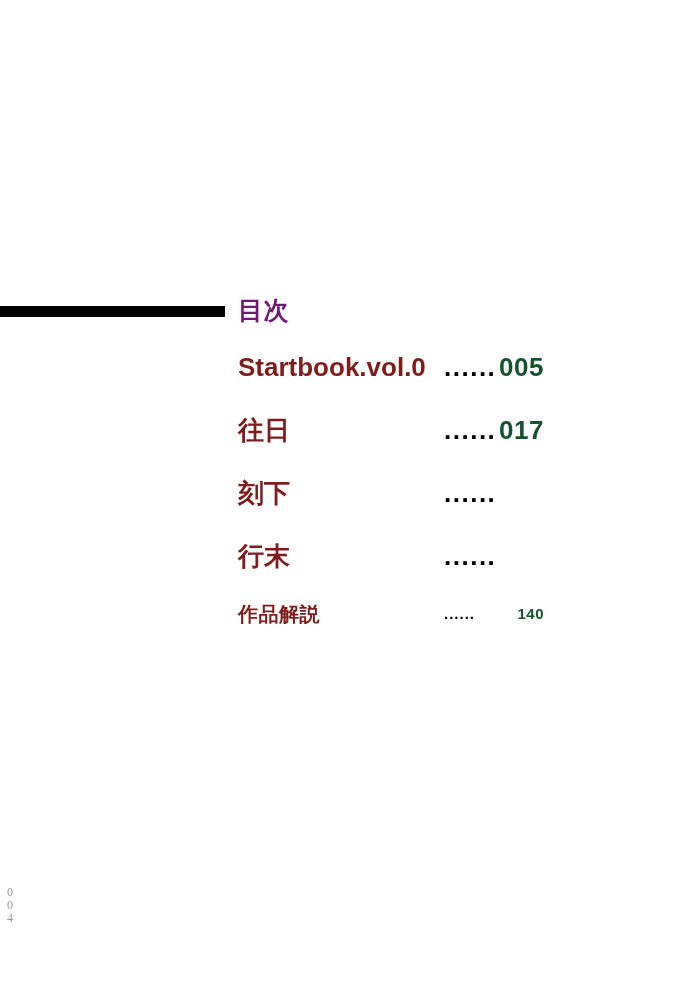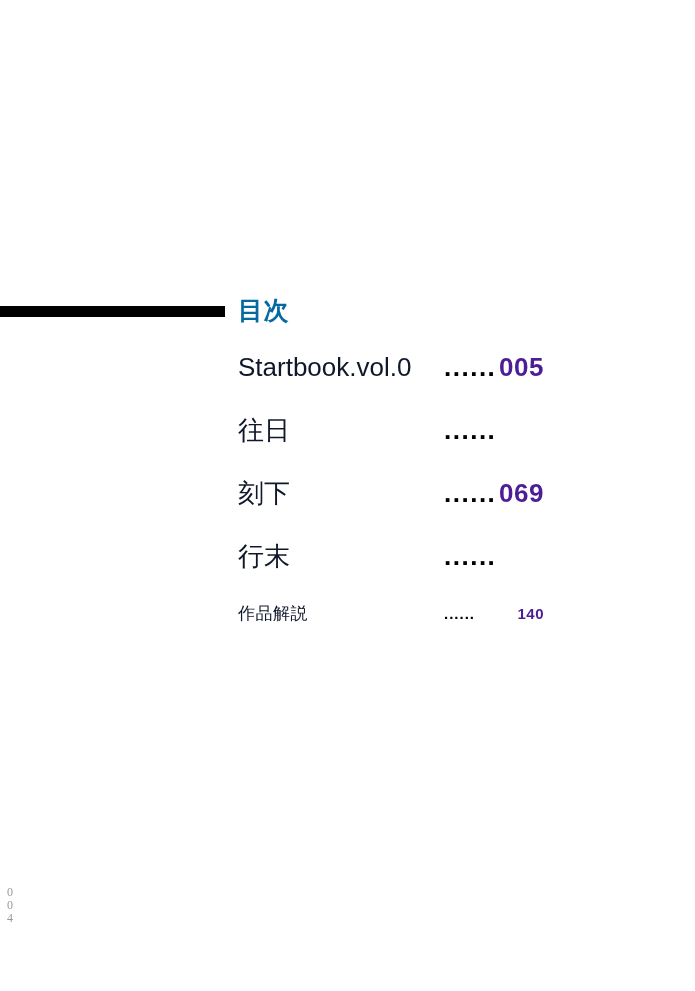--- a/index.html
+++ b/index.html
@@ -37,43 +37,43 @@
     height: 11px;
     background: #000000;
   }
   .toc-title {
     position: absolute;
     left: 238px;
     top: 0;
     font-size: 25px;
     font-weight: 700;
     line-height: 34px;
-    color: #0369a1;
+    color: #701a75;
     letter-spacing: 0.5px;
     white-space: nowrap;
   }
 
   
   .toc-list {
     position: absolute;
     left: 238px;
     top: 352px;
     width: 306px;
   }
 
   .toc-entry {
     position: relative;
     display: flex;
     align-items: baseline;
     height: 63px;
   }
   .toc-entry .entry-label {
     font-size: 26px;
-    font-weight: 400;
-    color: #0f172a;
+    font-weight: 700;
+    color: #7f1d1d;
     line-height: 30px;
     letter-spacing: 0px;
     white-space: nowrap;
   }
   .toc-entry .entry-leader {
     position: absolute;
     left: 206px;
     font-size: 26px;
     font-weight: 700;
     color: #000000;
@@ -81,32 +81,32 @@
     letter-spacing: 1.5px;
     white-space: nowrap;
   }
   .toc-entry .entry-page {
     position: absolute;
     left: 206px;
     width: 100px;
     text-align: right;
     font-size: 26px;
     font-weight: 700;
-    color: #4c1d95;
+    color: #14532d;
     line-height: 30px;
     letter-spacing: 0.5px;
     white-space: nowrap;
   }
 
   
   .toc-entry.small {
     height: 40px;
   }
   .toc-entry.small .entry-label {
-    font-size: 17px;
+    font-size: 20px;
     line-height: 20px;
     letter-spacing: 0.5px;
   }
   .toc-entry.small .entry-leader {
     font-size: 15px;
     line-height: 20px;
     letter-spacing: 1px;
   }
   .toc-entry.small .entry-page {
     font-size: 15px;
@@ -144,26 +144,26 @@
 
     <div class="toc-entry">
       <span class="entry-label">Startbook.vol.0</span>
       <span class="entry-leader">......</span>
       <span class="entry-page">005</span>
     </div>
 
     <div class="toc-entry">
       <span class="entry-label">往日</span>
       <span class="entry-leader">......</span>
+      <span class="entry-page">017</span>
     </div>
 
     <div class="toc-entry">
       <span class="entry-label">刻下</span>
       <span class="entry-leader">......</span>
-      <span class="entry-page">069</span>
     </div>
 
     <div class="toc-entry">
       <span class="entry-label">行末</span>
       <span class="entry-leader">......</span>
     </div>
 
     <div class="toc-entry small">
       <span class="entry-label">作品解説</span>
       <span class="entry-leader">......</span>

